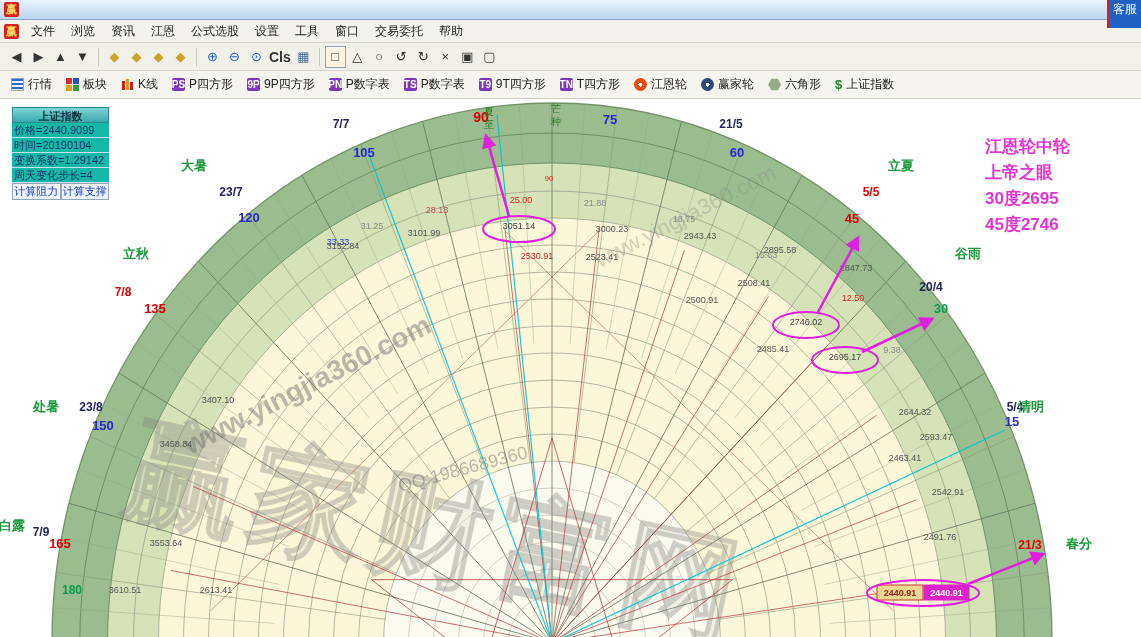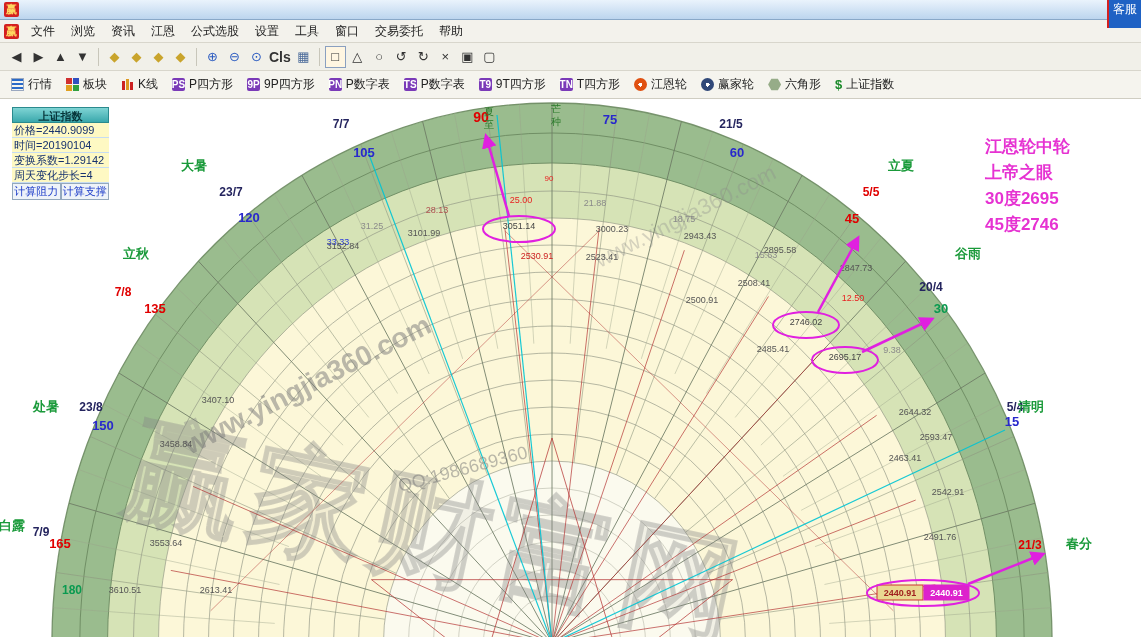--- a/index.html
+++ b/index.html
@@ -42,21 +42,21 @@
       linear-gradient(#cc2222 0 0) 9px 4px / 3px 8px no-repeat; }
   .ic-badge { color:#fff; font-size:10px; font-weight:bold; background:#7a3ab8; border-radius:2px; }
   .ic-wheel { border-radius:50%; }
   .ic-hex { background:#96ac88; clip-path:polygon(25% 5%,75% 5%,100% 50%,75% 95%,25% 95%,0 50%); }
   .ic-dollar { color:#1a8a2a; font-weight:bold; font-size:13px; width:auto; }
   .main { position:relative; height:538px; background:#fff; }
   #wheel-svg { position:absolute; left:0; top:0; }
   .info-panel { position:absolute; left:12px; top:8px; width:97px; font-size:11px; z-index:5; }
   .ip-title { background:linear-gradient(#7fd4d4,#3aa8ac); color:#06353a; text-align:center;
     height:16px; line-height:16px; font-weight:bold; border:1px solid #2a8a8e; }
-  .ip-row { background:#fef9c3; color:#16326e; height:15px; line-height:15px; padding-left:2px;
+  .ip-row { background:#14b8a6; color:#16326e; height:15px; line-height:15px; padding-left:2px;
     border-bottom:1px solid #c6dcf2; white-space:nowrap; overflow:hidden; }
   .ip-btns { display:flex; }
   .ip-btn { flex:1; height:17px; font-size:11px; color:#1a3ac8; background:#eef3f9;
     border:1px solid #93a8bd; padding:0; font-family:inherit; }
 </style>
 </head>
 <body>
 
 <div class="titlebar">
   <span class="logo">赢</span>

